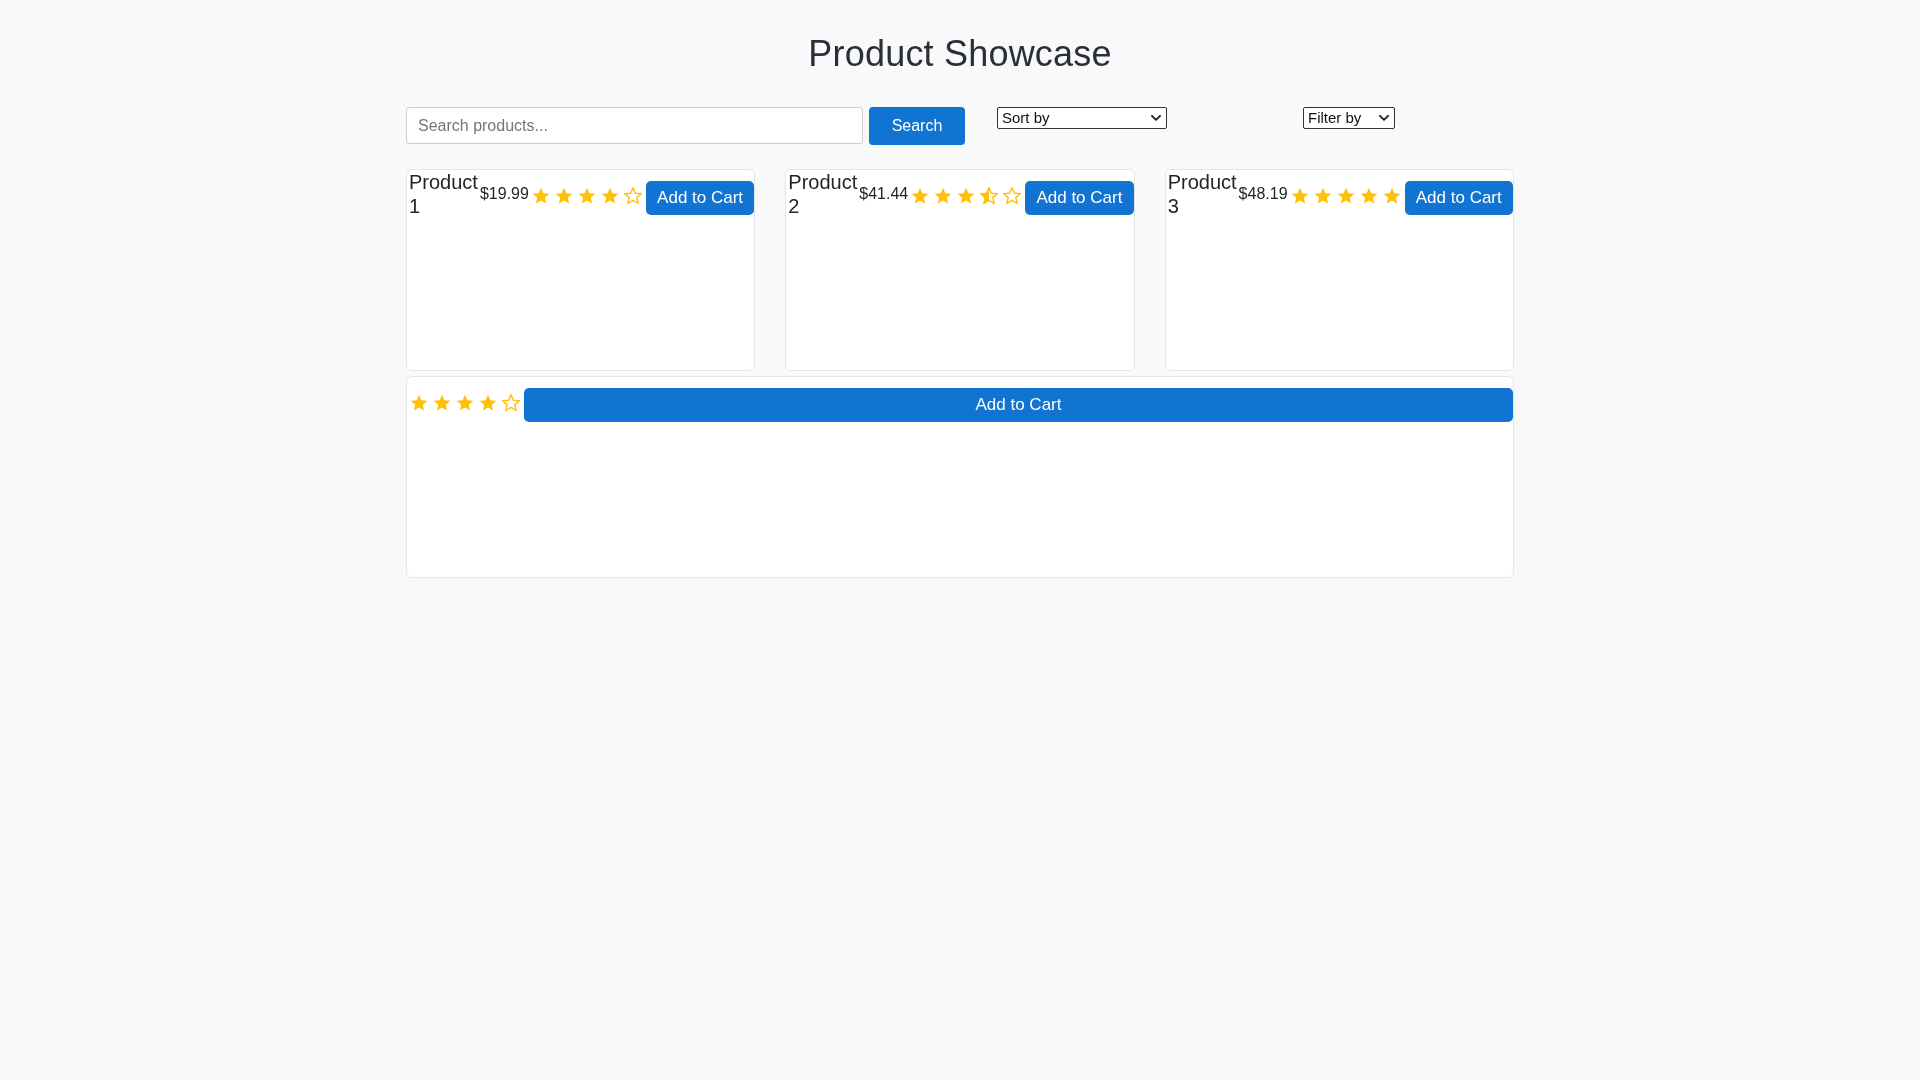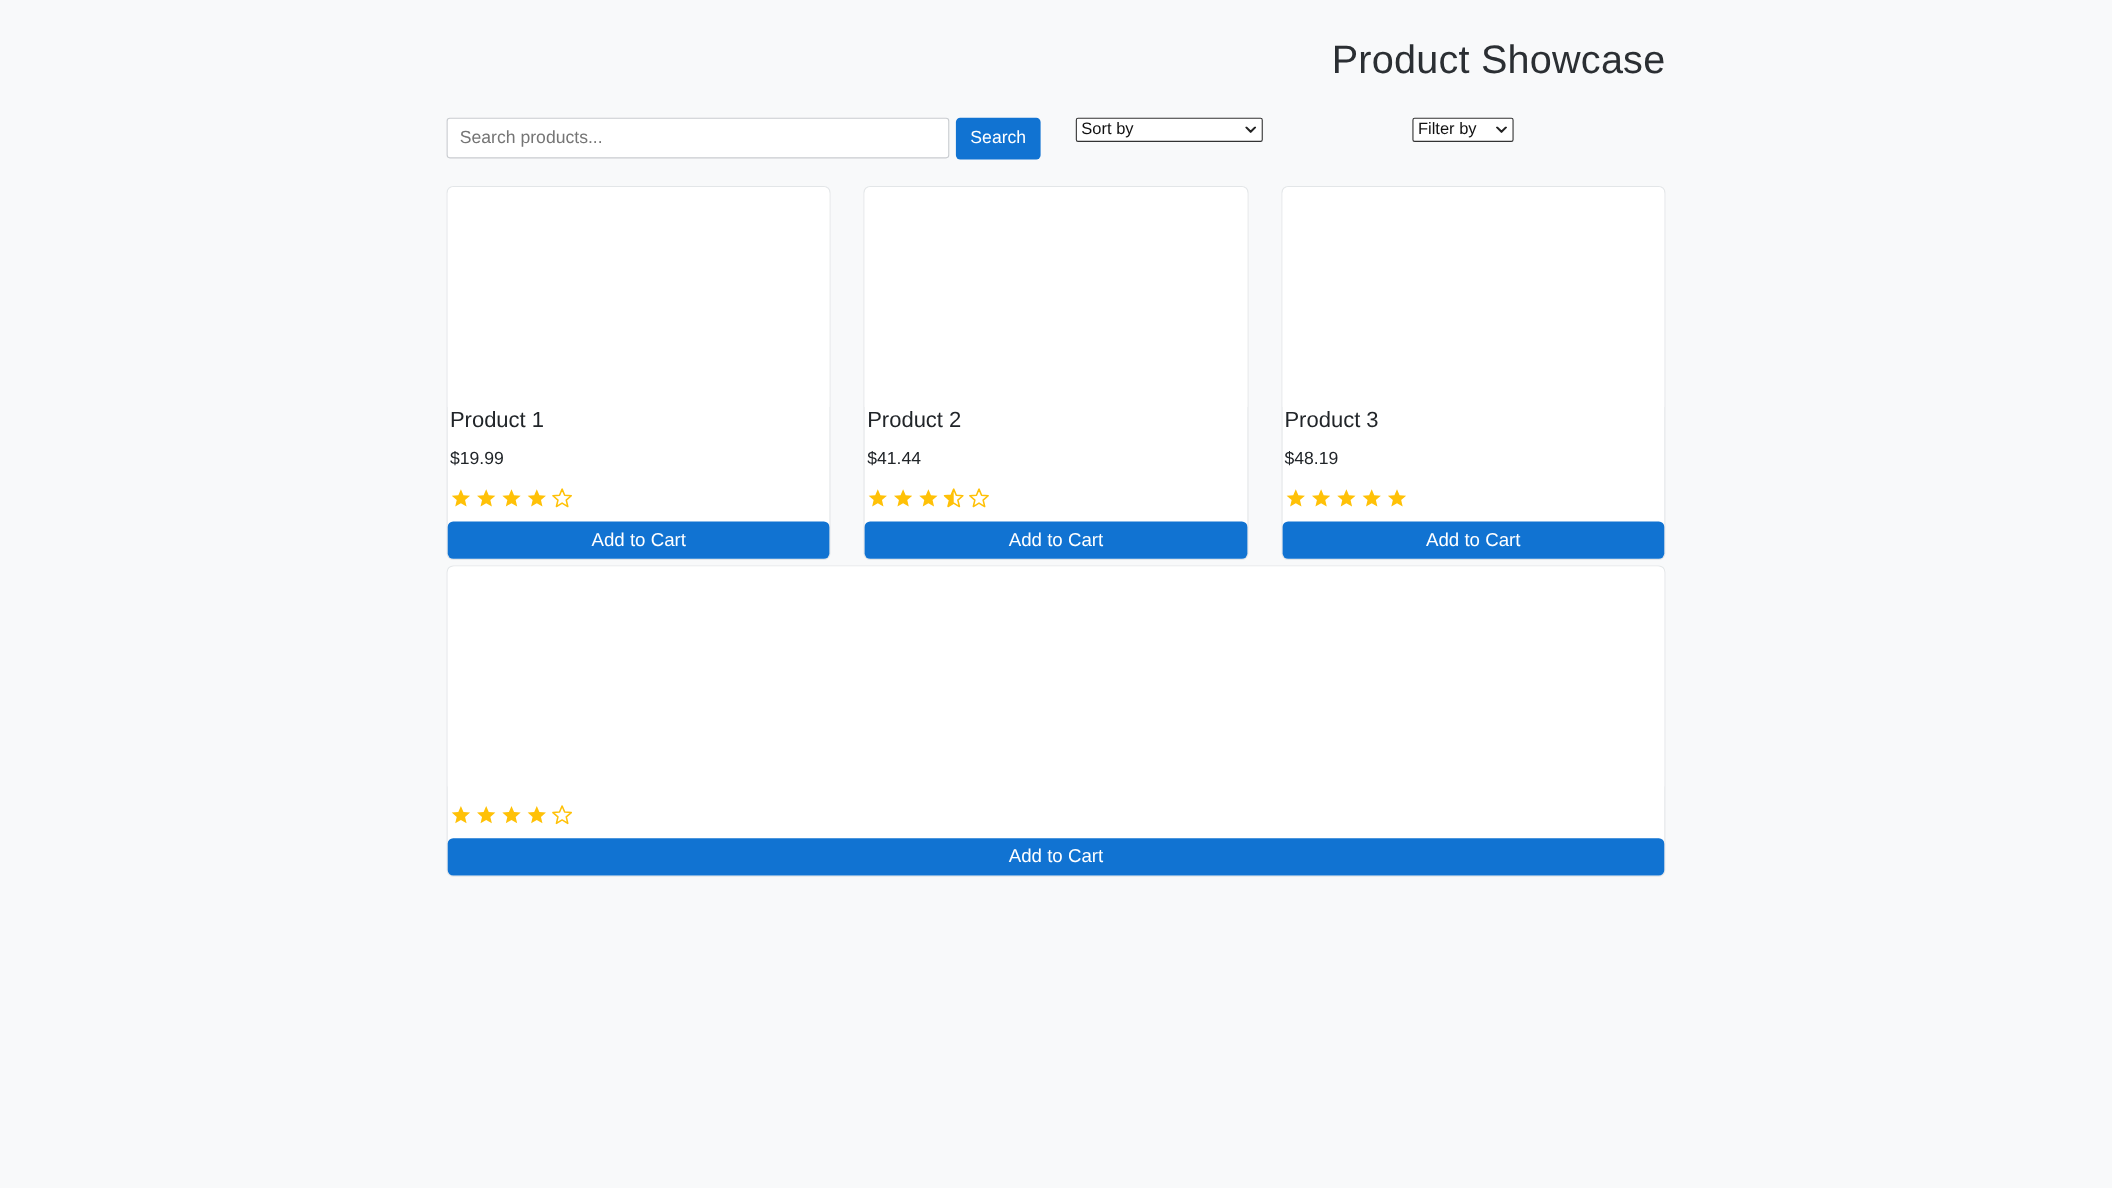--- a/index.html
+++ b/index.html
@@ -11,21 +11,21 @@
     background: var(--page-bg, #f8f9fa);
     font-family: "Liberation Sans", sans-serif;
     color: #212529;
   }
   .page {
     width: 1108px;
     margin: 0 auto;
   }
   h1.page-title {
     margin: 33px 0 0 0;
-    text-align: right;
+    text-align: center;
     font-size: 36px;
     font-weight: 400;
     color: #2b2f33;
     letter-spacing: 0.2px;
   }
   .controls-row {
     margin-top: 32px;
     display: flex;
     align-items: flex-start;
   }
@@ -37,21 +37,21 @@
     background: #ffffff;
     padding: 0 11px;
     font-size: 16px;
     font-family: "Liberation Sans", sans-serif;
     color: #333333;
     outline: none;
   }
   .search-input::placeholder { color: #757575; opacity: 1; }
   .search-button {
     margin-left: 6px;
-    width: 77px;
+    width: 96px;
     height: 38px;
     border: none;
     border-radius: 4px;
     background: var(--primary, #1173d2);
     color: #ffffff;
     font-size: 16px;
     font-family: "Liberation Sans", sans-serif;
     cursor: pointer;
   }
   .select-wrap {
@@ -89,21 +89,21 @@
     display: grid;
     grid-template-columns: repeat(3, 1fr);
     column-gap: 30px;
     row-gap: 5px;
   }
   .card {
     background: #ffffff;
     border: 1px solid var(--card-border, #e3e6e8);
     border-radius: 6px;
     display: flex;
-    flex-direction: column;
+    flex-direction: row;
   }
   .card.full { grid-column: 1 / -1; }
   .card-media { height: 200px; background: #ffffff; border-radius: 6px 6px 0 0; }
   .card-name {
     margin: 0 0 0 2px;
     font-size: 20px;
     font-weight: 400;
     line-height: 24px;
     color: #212529;
   }

